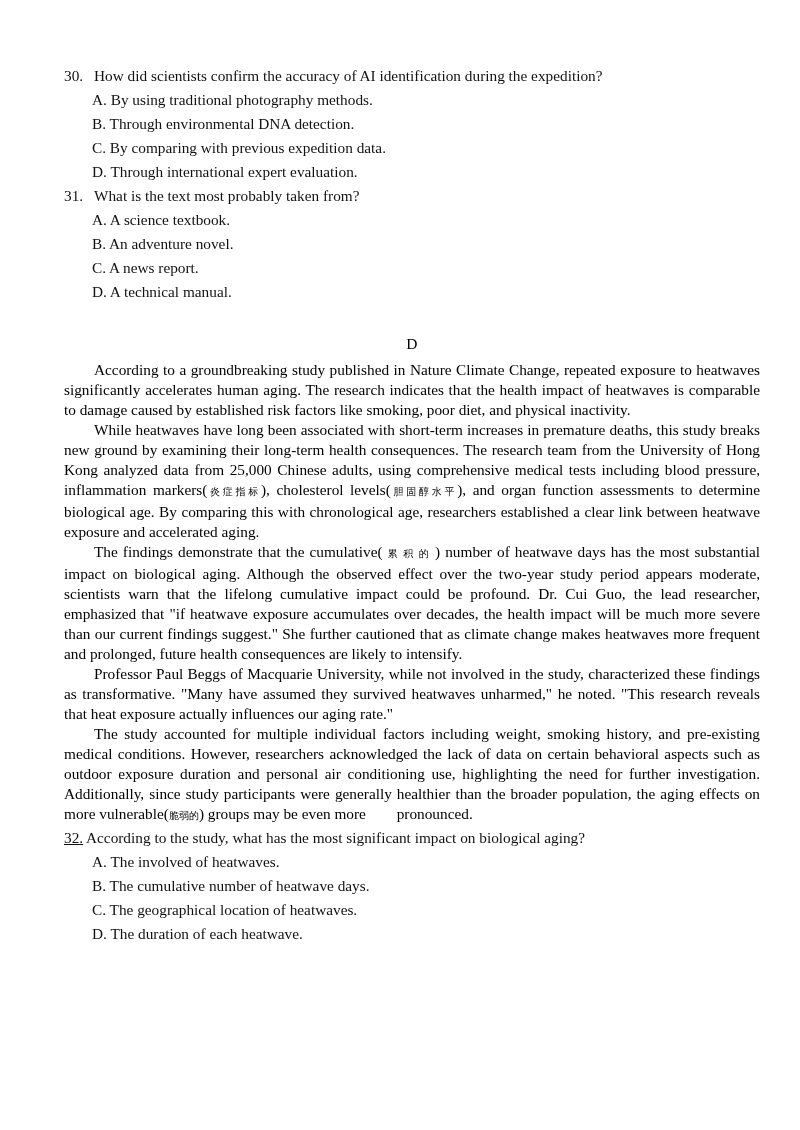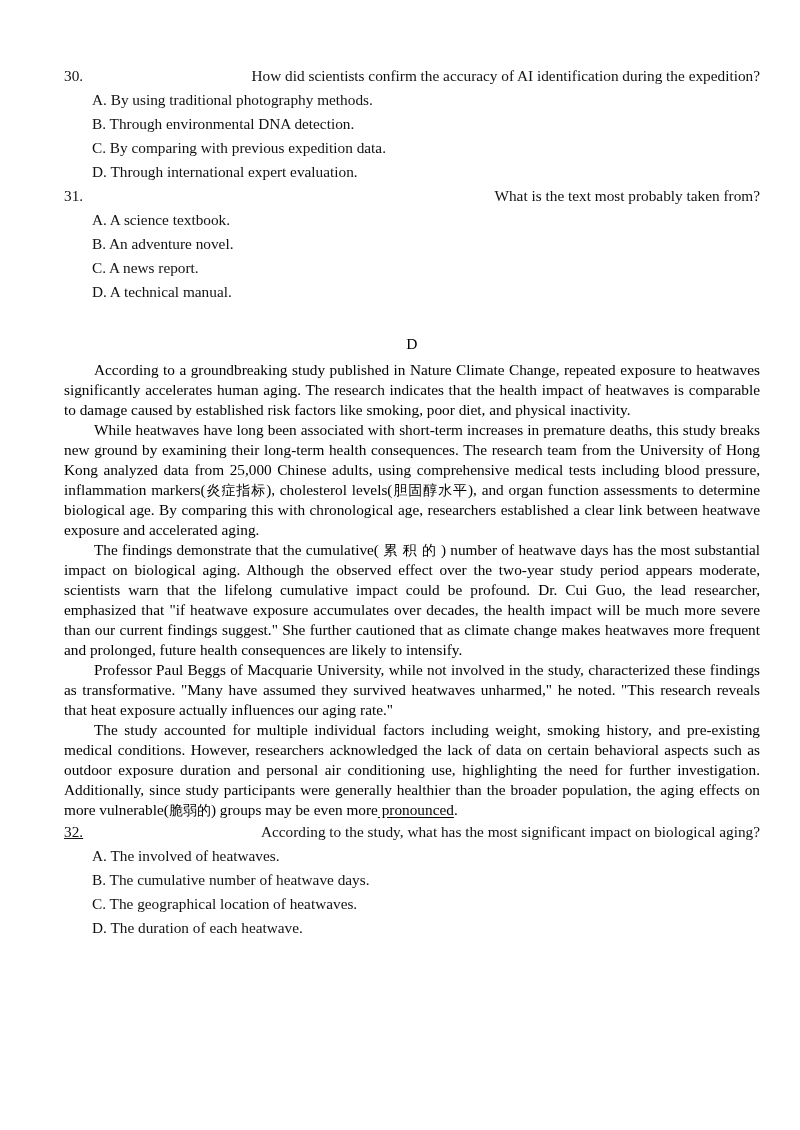--- a/index.html
+++ b/index.html
@@ -47,21 +47,20 @@
   }
   .q-num {
     display: inline-block;
     flex: 0 0 auto;
   }
   .q-num.wide { min-width: 30px; }
   .q-num.narrow { min-width: 22px; text-decoration: underline; }
   .q-text {
     flex: 1 1 auto;
     white-space: normal;
-    text-align: right;
   }
   .q-options {
     margin: 0;
     padding: 0;
     list-style: none;
   }
   .q-options li {
     padding-left: 28px;
     line-height: 24px;
     font-size: 15.3px;
@@ -81,25 +80,25 @@
     text-align: justify;
     text-justify: inter-word;
     font-size: 15.3px;
     line-height: 20px;
     text-indent: 30px;
     margin: 0;
     hyphens: none;
   }
   .zh {
     font-family: "DejaVu Sans", "Liberation Sans", sans-serif;
-    font-size: 14px;
+    font-size: 10px;
   }
   .underlined {
-    text-decoration: underline;
     text-underline-offset: 2px;
+    margin-left: 27px;
   }
 
   
   .footer {
     position: absolute;
     left: 0;
     top: 1066px;
     width: 800px;
     text-align: center;
     font-size: 14.2px;

